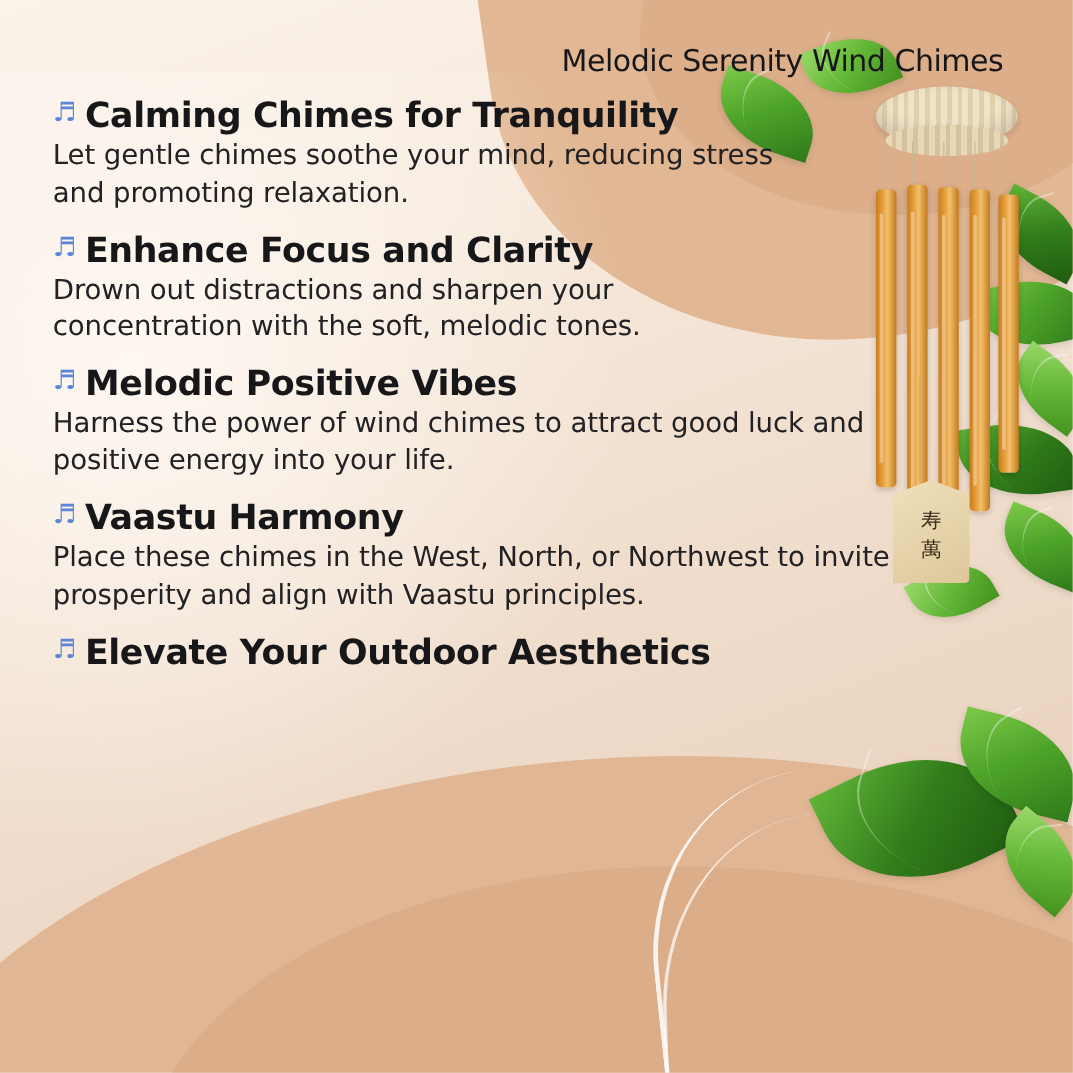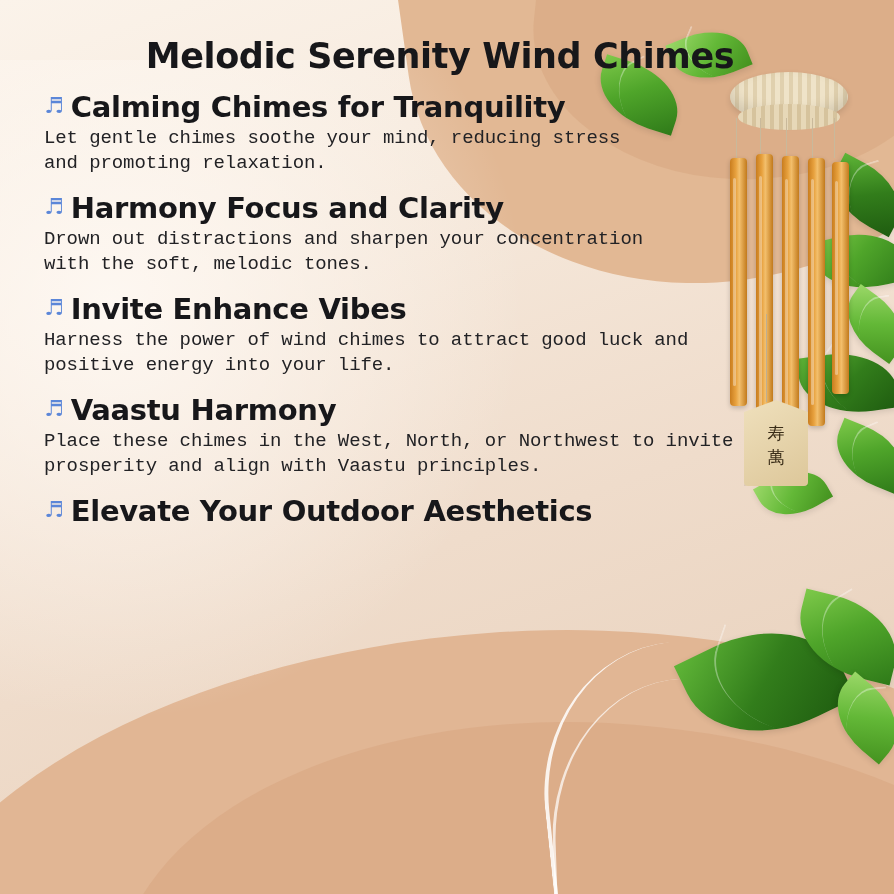--- a/index.html
+++ b/index.html
@@ -202,23 +202,23 @@
   }
 
   
   .content {
     position: relative;
     z-index: 5;
     padding: 36px 40px 0 44px;
   }
   h1 {
     margin: 0 0 4px 0;
-    text-align: center;
-    font-size: 35px;
-    font-weight: bold;
+    text-align: right;
+    font-size: 25px;
+    font-weight: normal;
     color: #17171a;
     letter-spacing: -0.4px;
     padding-right: 18px;
   }
   .feature {
     margin-top: 14px;
   }
   .feature-head {
     display: flex;
     align-items: center;
@@ -233,26 +233,25 @@
     flex: none;
     transform: translateY(-1px);
   }
   .feature-title {
     font-size: 29px;
     font-weight: bold;
     color: #17171a;
     letter-spacing: -0.3px;
   }
   .feature-body {
-    font-size: 19px;
+    font-size: 23px;
     color: #222225;
     line-height: 1.34;
     max-width: 700px;
     letter-spacing: -0.1px;
-    font-family: Liberation Mono, monospace;
   }
   .f1 .feature-body, .f2 .feature-body { max-width: 620px; }
   .f3 .feature-body { max-width: 690px; }
   .f4 .feature-body { max-width: 710px; }
   .f5 .feature-body { max-width: 700px; }
 </style>
 </head>
 <body>
 
 <div id="card">
@@ -309,29 +308,29 @@
       <div class="feature-head">
         <span class="note-icon">♬</span>
         <span class="feature-title">Calming Chimes for Tranquility</span>
       </div>
       <div class="feature-body">Let gentle chimes soothe your mind, reducing stress and promoting relaxation.</div>
     </div>
 
     <div class="feature f2">
       <div class="feature-head">
         <span class="note-icon">♬</span>
-        <span class="feature-title">Harmony Focus and Clarity</span>
+        <span class="feature-title">Enhance Focus and Clarity</span>
       </div>
       <div class="feature-body">Drown out distractions and sharpen your concentration with the soft, melodic tones.</div>
     </div>
 
     <div class="feature f3">
       <div class="feature-head">
         <span class="note-icon">♬</span>
-        <span class="feature-title">Invite Enhance Vibes</span>
+        <span class="feature-title">Melodic Positive Vibes</span>
       </div>
       <div class="feature-body">Harness the power of wind chimes to attract good luck and positive energy into your life.</div>
     </div>
 
     <div class="feature f4">
       <div class="feature-head">
         <span class="note-icon">♬</span>
         <span class="feature-title">Vaastu Harmony</span>
       </div>
       <div class="feature-body">Place these chimes in the West, North, or Northwest to invite prosperity and align with Vaastu principles.</div>

